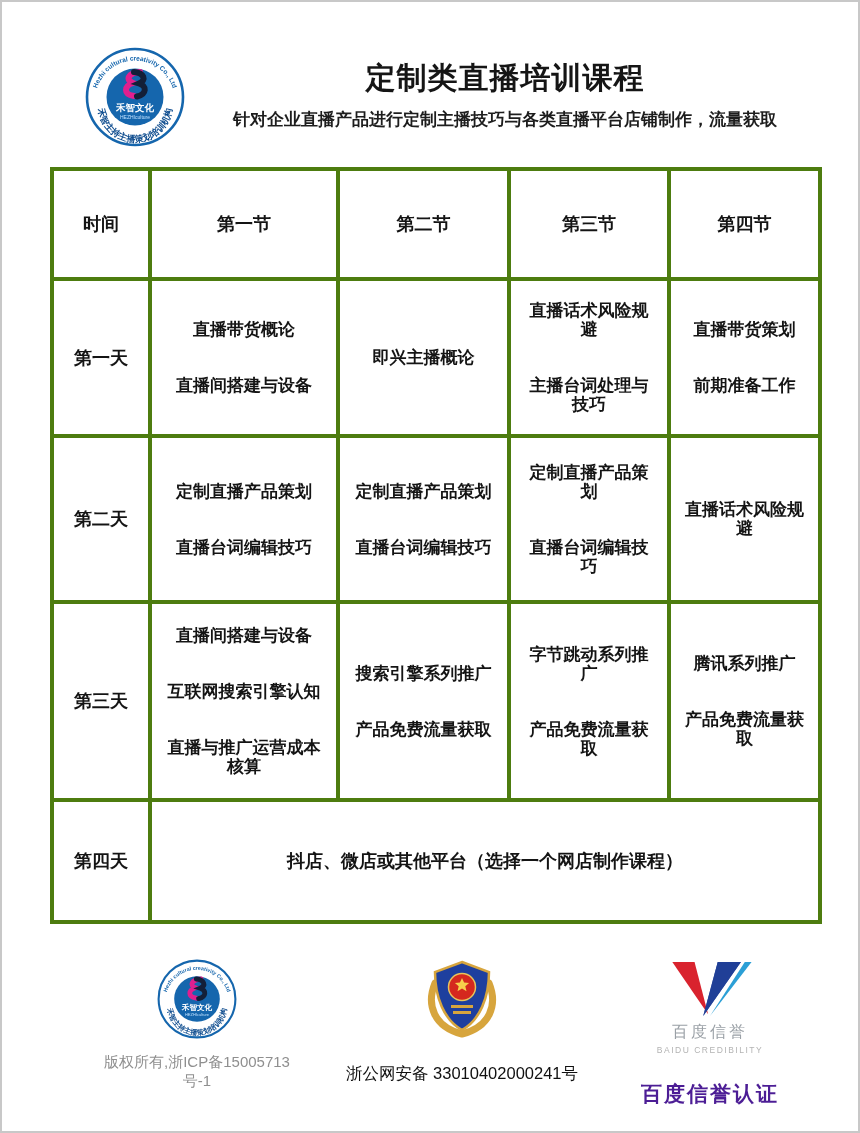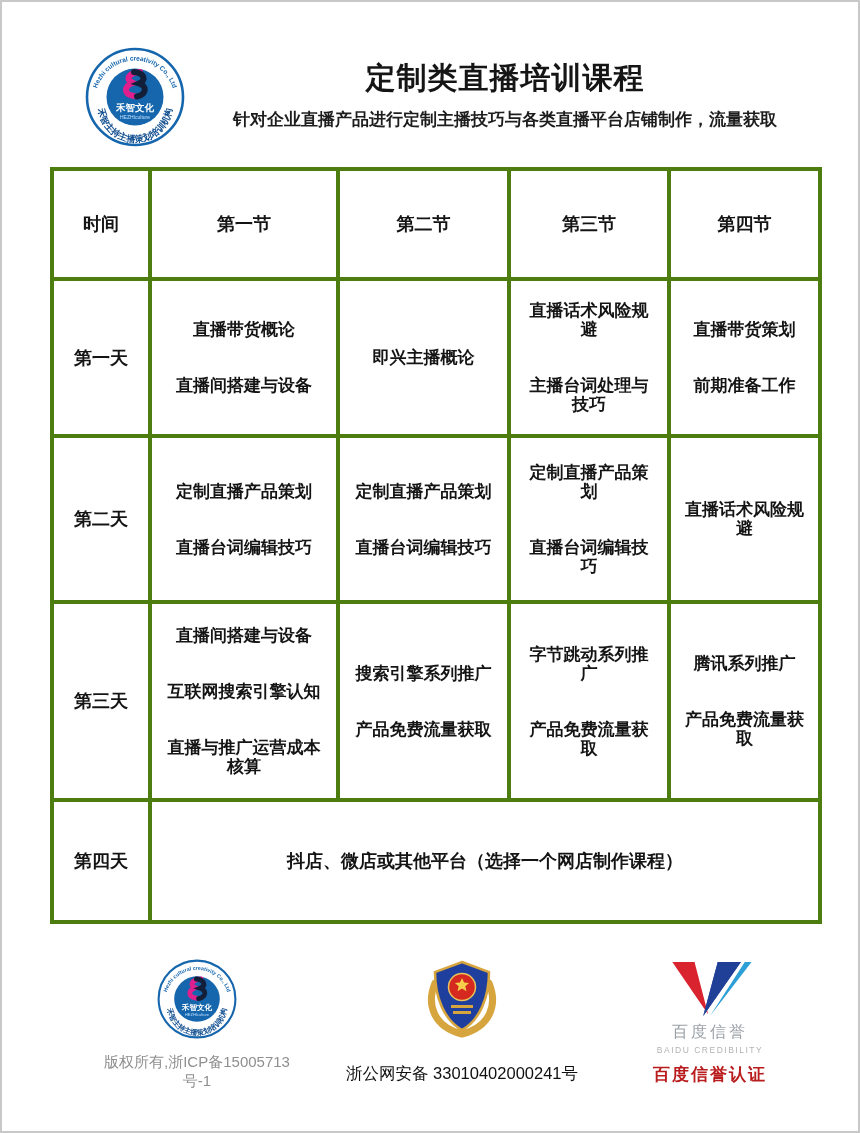--- a/index.html
+++ b/index.html
@@ -28,21 +28,21 @@
   td.merged .line{font-size:18px;font-weight:bold;}
 
   
   .footer-left{position:absolute;left:95px;top:957px;width:200px;text-align:center;}
   .copyright{margin-top:10px;font-size:15px;color:#8f8f8f;}
   .footer-mid{position:absolute;left:335px;top:955px;width:250px;text-align:center;}
   .police-text{margin-top:20px;font-size:16.5px;font-weight:normal;color:#101010;}
   .footer-right{position:absolute;left:608px;top:958px;width:200px;text-align:center;}
   .baidu-cn{font-size:16px;color:#9aa0a6;letter-spacing:3px;}
   .baidu-en{font-size:8.5px;color:#b3b3b3;letter-spacing:1.5px;margin-top:2px;}
-  .baidu-cert{font-size:17px;font-weight:bold;color:#b91c1c;margin-top:8px;letter-spacing:2px;}
+  .baidu-cert{font-size:21px;font-weight:bold;color:#4c1d95;margin-top:25px;letter-spacing:2px;}
 </style>
 </head>
 <body>
 
 <div class="page">
 
   <svg class="logo-svg" width="100" height="100" viewBox="0 0 100 100">
     <defs>
       <path id="arc-top" d="M 10.5,53 A 39.5,39.5 0 1 1 89.5,53" fill="none"></path>
       <path id="arc-bot" d="M 15,46 A 37,37 0 1 0 85,46" fill="none"></path>

